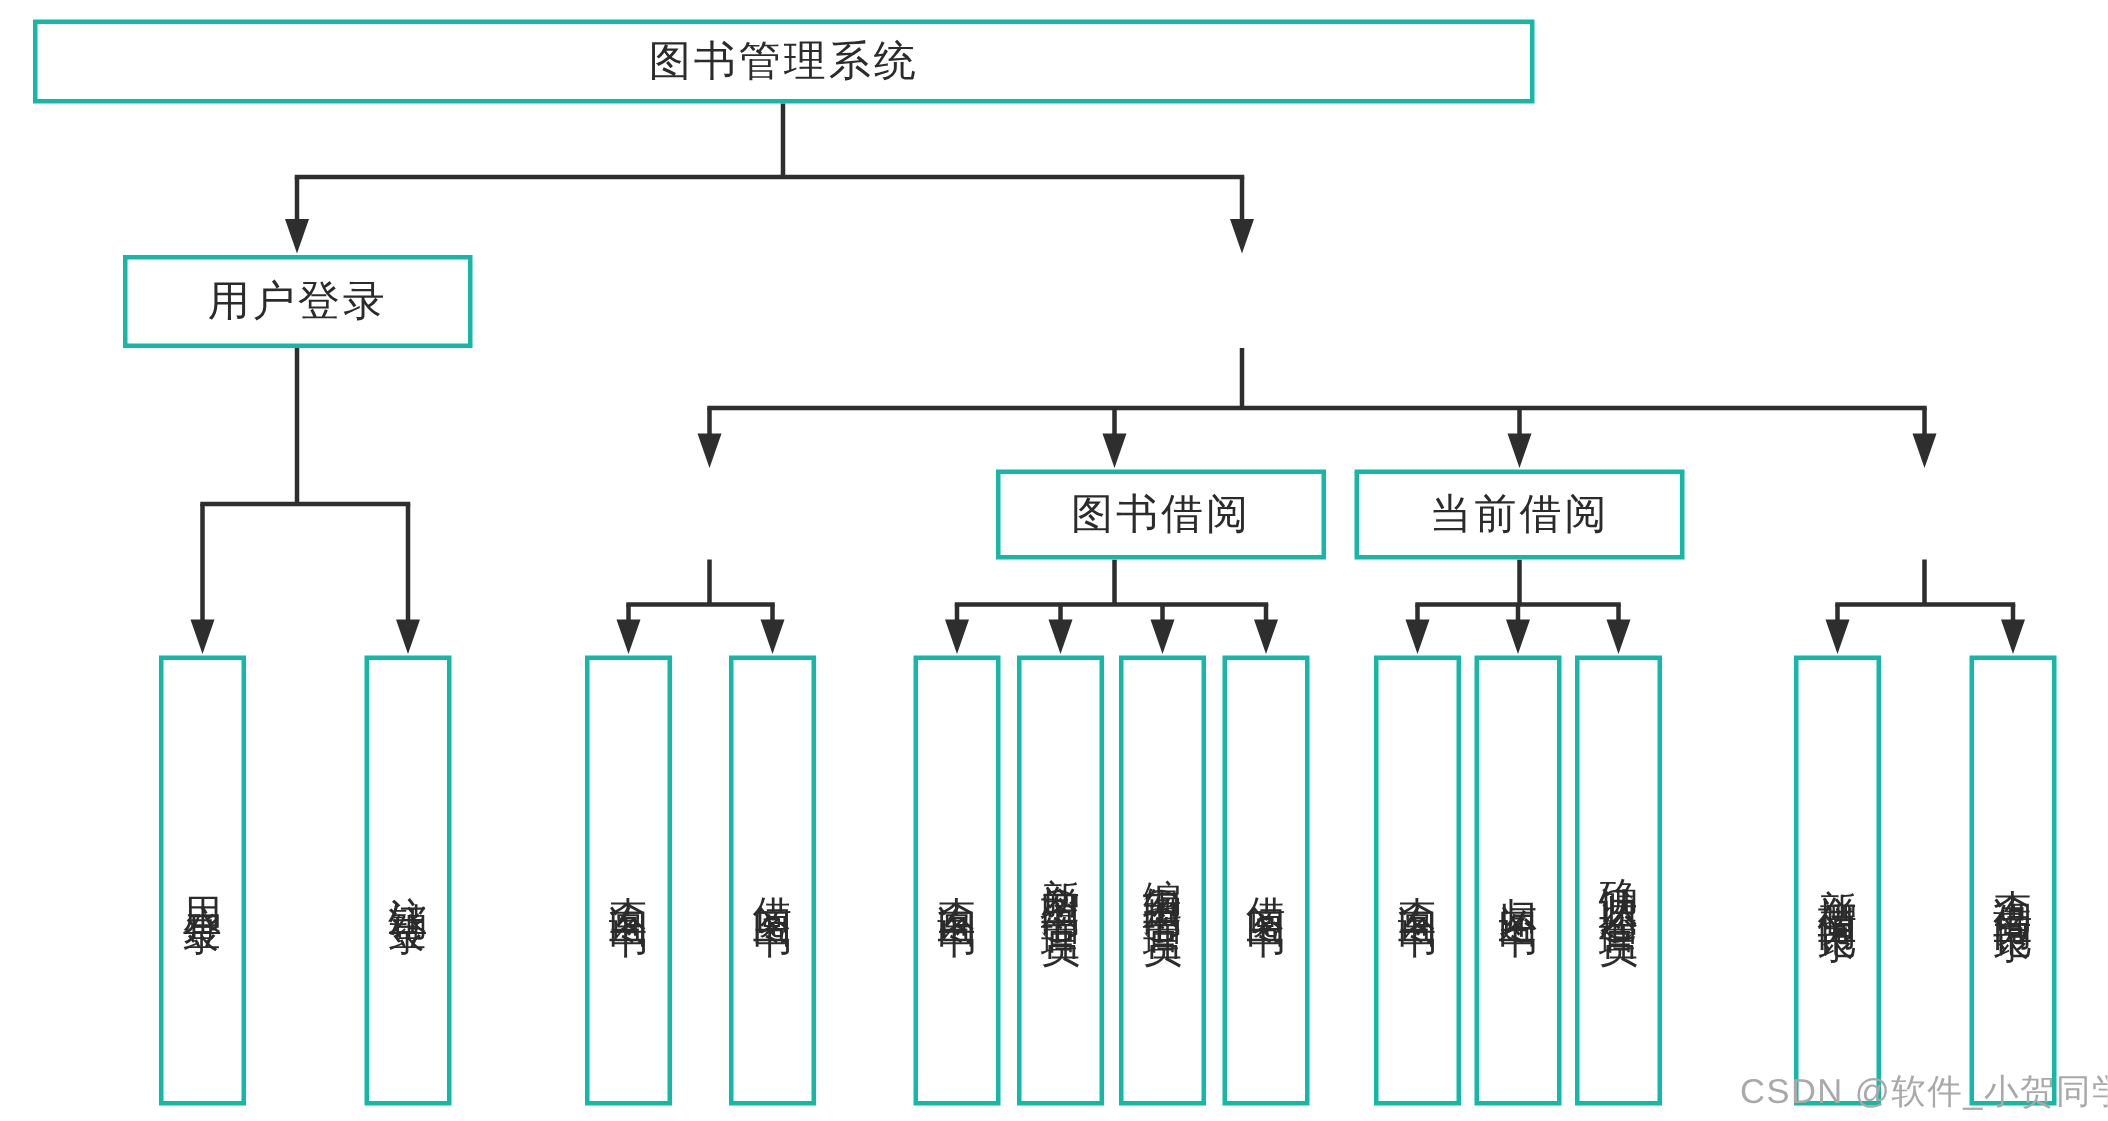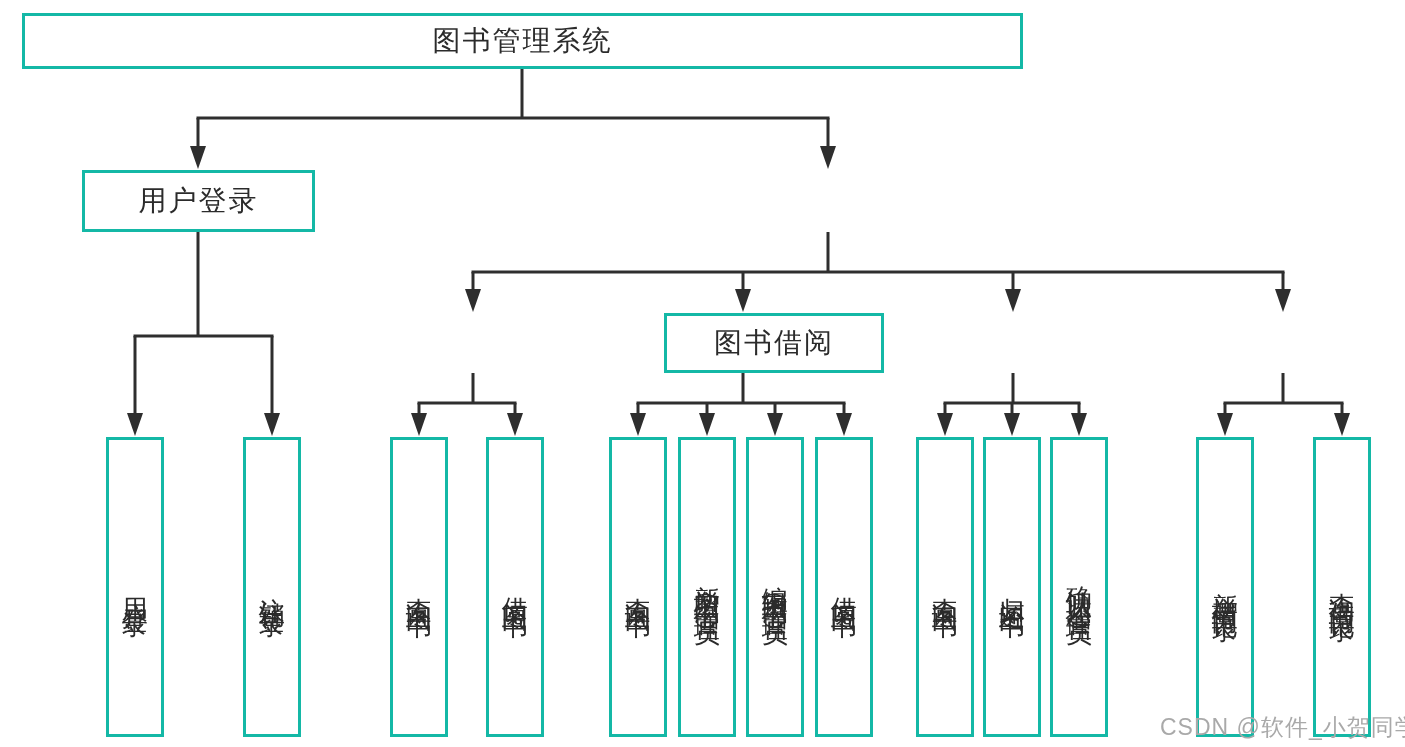--- a/index.html
+++ b/index.html
@@ -126,20 +126,21 @@
       <line x1="1342" y1="403" x2="1342" y2="424"></line>
       <polygon points="1334,413 1350,413 1342,436" fill="#2e2e2e" stroke="none"></polygon>
     </g>
   </svg>
 
   <div class="node h" style="left:22px; top:13px; width:1001px; height:56px;">图书管理系统</div>
 
   <div class="node h" style="left:82px; top:170px; width:233px; height:62px;">用户登录</div>
 
   <div class="node h" style="left:633px; top:313px; width:220px; height:60px;margin-left:31px;">图书借阅</div>
+  <div class="node h" style="left:903px; top:313px; width:220px; height:60px;">当前借阅</div>
 
   <div class="node v" style="left:106px; top:437px; width:58px; height:300px;">用户登录</div>
   <div class="node v" style="left:243px; top:437px; width:58px; height:300px;">注销登录</div>
 
   <div class="node v" style="left:390px; top:437px; width:58px; height:300px;">查询图书</div>
   <div class="node v" style="left:486px; top:437px; width:58px; height:300px;">借阅图书</div>
 
   <div class="node v" style="left:609px; top:437px; width:58px; height:300px;">查询图书</div>
   <div class="node v" style="left:678px; top:437px; width:58px; height:300px;">新增图书（管理员）</div>
   <div class="node v" style="left:746px; top:437px; width:58px; height:300px;">编辑图书（管理员）</div>

